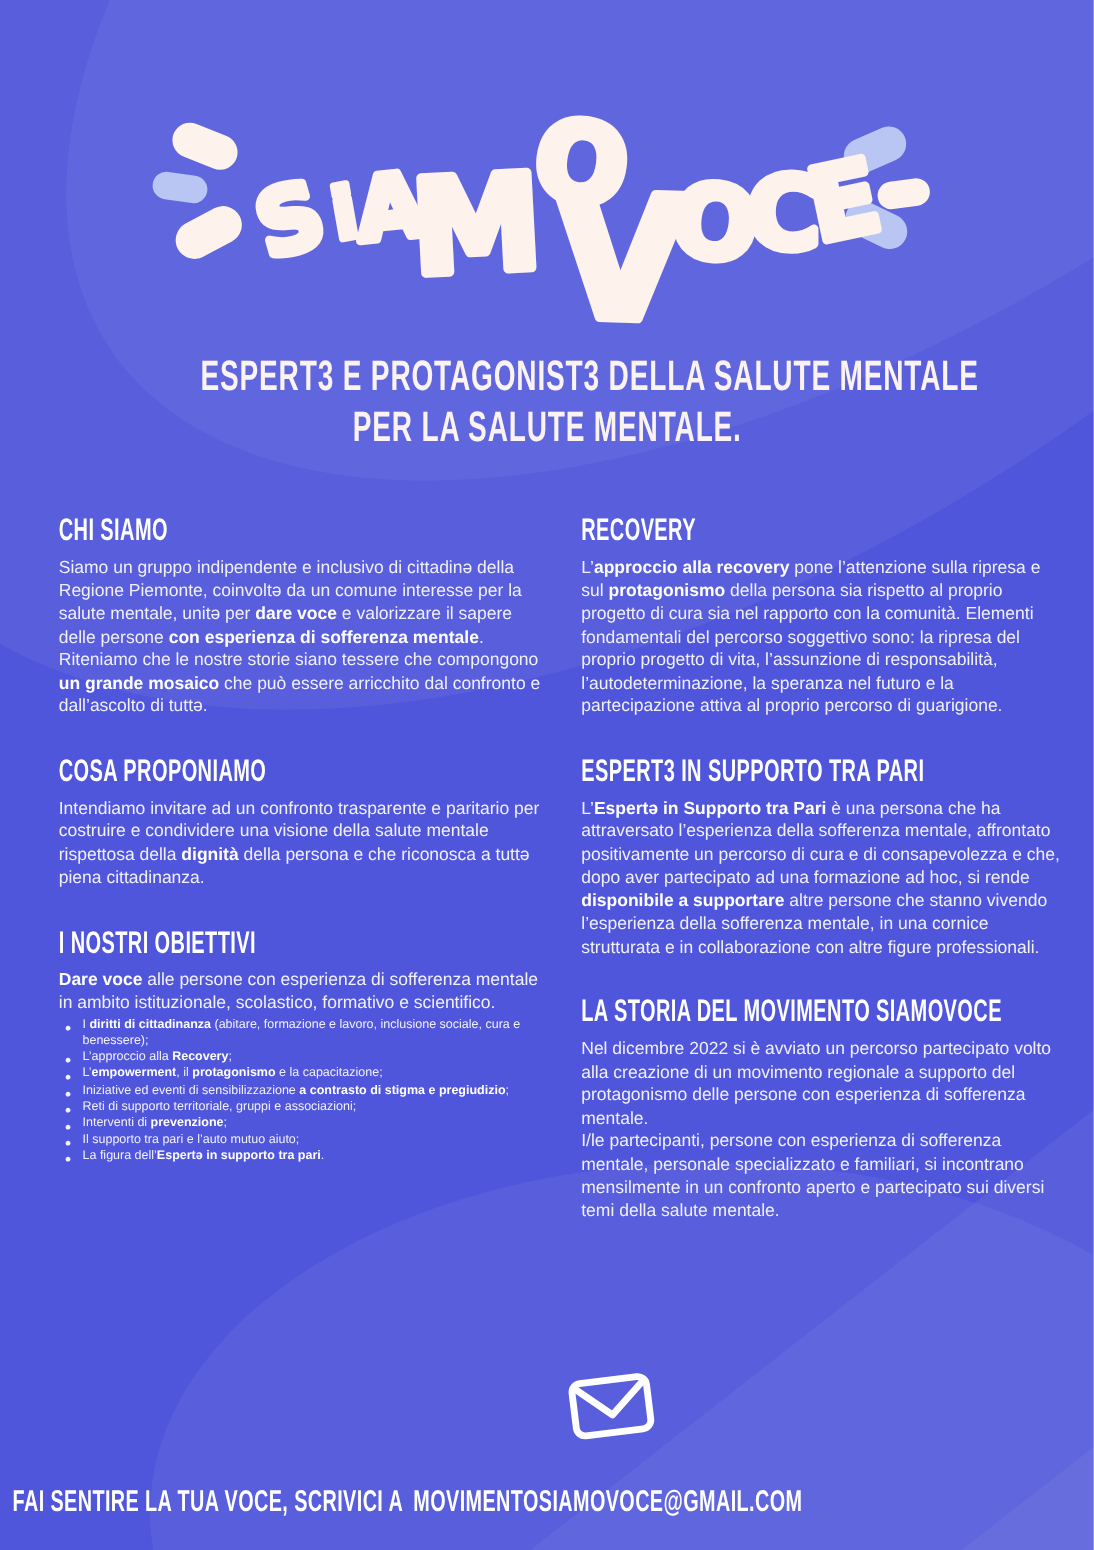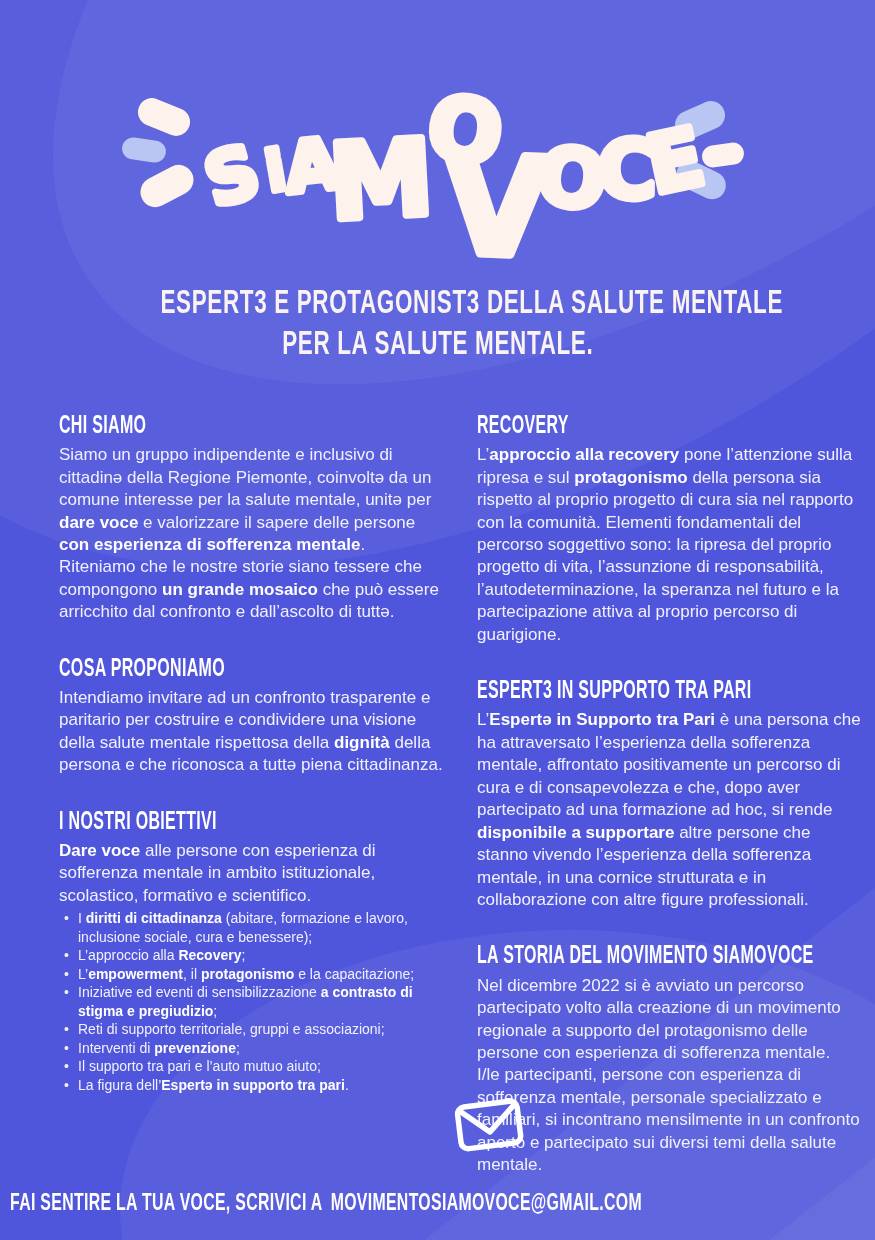--- a/index.html
+++ b/index.html
@@ -55,35 +55,35 @@
     color:#faf3f1;font-weight:700;line-height:1.22;white-space:nowrap;
   }
   .headline .line{
     display:inline-block;font-size:34px;letter-spacing:1px;
     transform:scaleX(0.66);transform-origin:center;
   }
 
   
   .columns{
     position:absolute;top:411px;left:47px;right:47px;
-    display:flex;gap:30px;margin-left:12px;
+    display:flex;gap:30px;
   }
   .col{width:388px;flex:0 0 388px;}
   section{margin-bottom:30px;}
   h2{
     color:var(--heading);font-size:25px;line-height:1.05;font-weight:700;
     letter-spacing:0.5px;white-space:nowrap;margin-bottom:7px;
   }
   h2 .t{display:inline-block;transform:scaleX(0.64);transform-origin:left center;}
-  .body-text{font-size:17px;line-height:1.32;color:var(--text);}
+  .body-text{font-size:14px;line-height:1.32;color:var(--text);}
   .body-text b{font-weight:700;color:#ffffff;}
   .gap-para{margin-top:20px;}
   ul.obj-list{list-style:none;margin-top:2px;}
   ul.obj-list li{
-    position:relative;padding-left:19px;font-size:14px;line-height:1.32;color:var(--text);
+    position:relative;padding-left:19px;font-size:10px;line-height:1.32;color:var(--text);
   }
   ul.obj-list li::before{
     content:"•";position:absolute;left:5px;top:0;color:var(--text);font-size:14px;
   }
   ul.obj-list li b{font-weight:700;color:#ffffff;}
 
   
   .footer{
     position:absolute;top:1088px;left:0;right:0;height:80px;
     display:flex;align-items:center;gap:28px;padding-left:103px;flex-direction:column;

